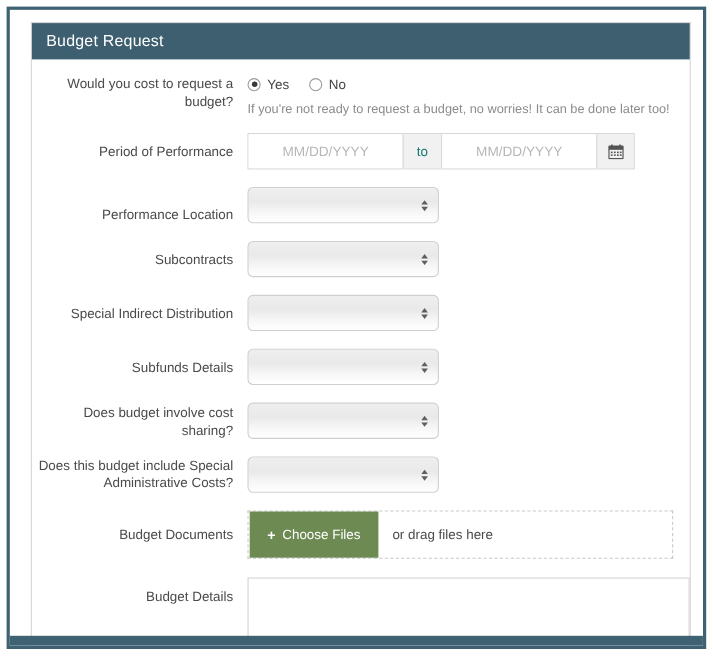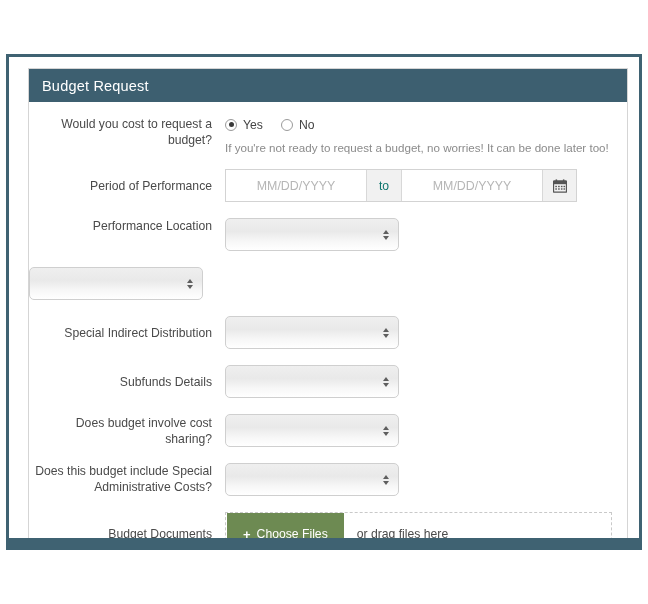--- a/index.html
+++ b/index.html
@@ -13,25 +13,24 @@
     font-family: "Liberation Sans", sans-serif;
     overflow: hidden;
   }
 
   
   #app-frame {
     position: absolute;
     left: 6px;
     top: 6px;
     width: 636px;
-    height: 496px;
+    height: 584px;
     border: 3px solid #3f6272;
     box-sizing: border-box;
     background: #ffffff;
-    margin-top: 48px;
   }
   #app-inner {
     position: absolute;
     left: 0px;
     top: 0px;
     right: 0px;
     bottom: 0px;
     background: #ffffff;
     overflow: hidden;
   }
@@ -325,34 +324,35 @@
                     <rect x="5.1" y="9.3" width="1.6" height="1.4"></rect>
                     <rect x="7.9" y="9.3" width="1.6" height="1.4"></rect>
                     <rect x="10.5" y="9.3" width="1.6" height="1.4"></rect>
                   </g>
                 </svg>
               </div>
             </div>
           </div>
         </div>
 
-        <div class="form-row" style="margin-bottom:16px; align-items:flex-start;">
+        <div class="form-row" style="margin-bottom:16px; align-items:flex-end;">
           <div class="form-label">Performance Location</div>
           <div class="form-control">
             <div class="sel">
               <span class="sel-value"></span>
               <span class="sel-arrows">
                 <span class="tri-up"></span>
                   <span class="tri-down"></span>
               </span>
             </div>
           </div>
         </div>
 
         <div class="form-row" style="margin-bottom:16px; align-items:center;">
+          <div class="form-label">Subcontracts</div>
           <div class="form-control">
             <div class="sel">
               <span class="sel-value"></span>
               <span class="sel-arrows">
                 <span class="tri-up"></span>
                   <span class="tri-down"></span>
               </span>
             </div>
           </div>
         </div>

